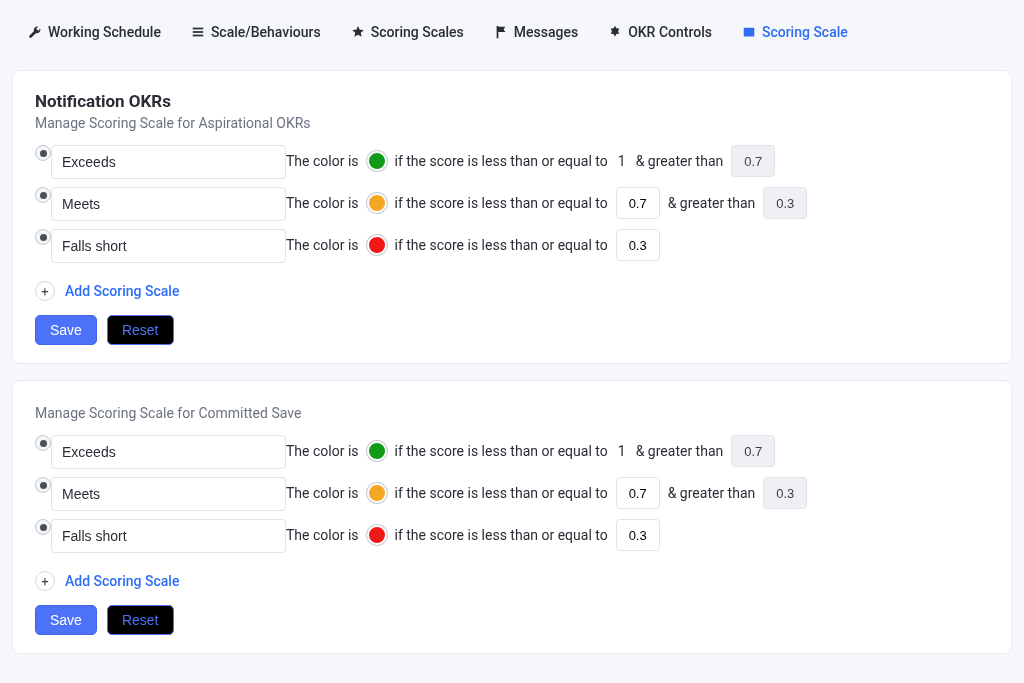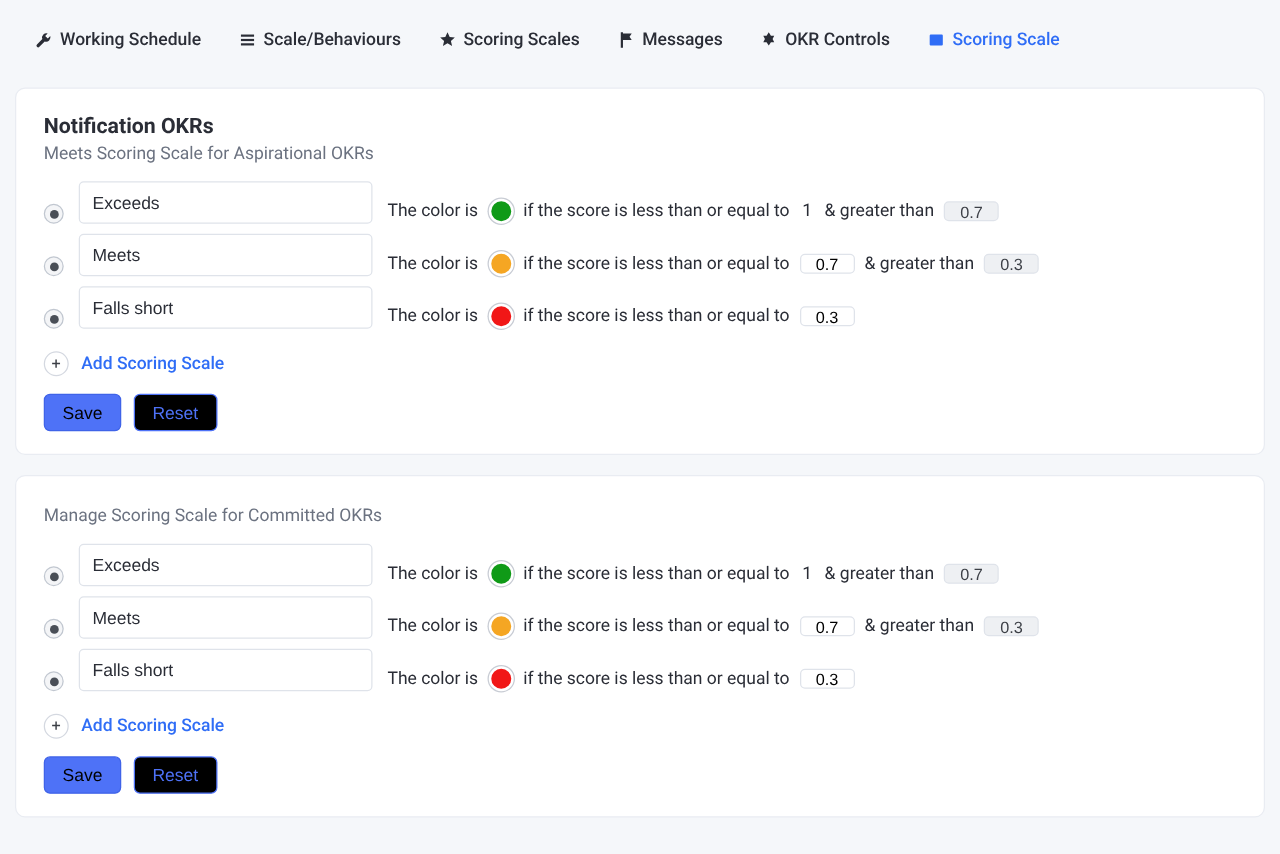--- a/index.html
+++ b/index.html
@@ -59,22 +59,21 @@
   }
   .panel .sub {
     margin: 4px 0 14px;
     color: #6b7280;
     font-size: 14px;
   }
 
   
   .row {
     display: flex;
-    align-items: flex-end;
-    gap: 12px;
+    align-items: flex-start;
     margin: 8px 0;
   }
   .radio {
     width: 16px; height: 16px;
     border-radius: 50%;
     border: 1.5px solid #c1c7d0;
     background: #f4f5f7;
     display: inline-flex;
     align-items: center;
     justify-content: center;
@@ -104,21 +103,21 @@
   }
   .dot {
     width: 20px; height: 20px;
     border-radius: 50%;
     border: 2px solid #fff;
     box-shadow: 0 0 0 1px #c8ccd4;
     flex: 0 0 auto;
   }
   .numbox {
     width: 44px;
-    height: 16px;
+    height: 32px;
     border: 1px solid #dfe3ea;
     border-radius: 4px;
     text-align: center;
     font-size: 13px;
   }
   .numbox.readonly {
     background: #eef0f3;
     color: #3c3f46;
   }
   .static-one {
@@ -154,21 +153,21 @@
     height: 30px;
     padding: 0 14px;
     border-radius: 5px;
     font-size: 14px;
     cursor: pointer;
     font-weight: 500;
   }
   .btn-primary {
     background: #4e72f7;
     border: 1px solid #3f63e8;
-    color: #000000;
+    color: #ffffff;
   }
   .btn-outline {
     background: #000000;
     border: 1.5px solid #4e72f7;
     color: #4e72f7;
   }
 </style>
 </head>
 <body>
 
@@ -223,21 +222,21 @@
             <rect x="2" y="3" width="12" height="10" rx="1"></rect>
           </svg>
       </span>
       <span>Scoring Scale</span>
     </div>
 
   </div>
 
   <div class="panel">
     <h2>Notification OKRs</h2>
-    <div class="sub">Meets Scoring Scale for Aspirational OKRs</div>
+    <div class="sub">Manage Scoring Scale for Aspirational OKRs</div>
 
     <div class="row">
       <span class="radio"></span>
       <input class="label-input" value="Exceeds" style="">
       <span class="rule">
         <span>The color is</span>
         <span class="dot" style="background: rgb(15, 154, 23);"></span>
         <span>if the score is less than or equal to</span>
         <span class="static-one">1</span>
         <span>&amp; greater than</span>
@@ -274,21 +273,21 @@
       <span class="add-label">Add Scoring Scale</span>
     </div>
 
     <div class="btnrow">
       <button class="btn btn-primary">Save</button>
       <button class="btn btn-outline">Reset</button>
     </div>
   </div>
 
   <div class="panel">
-    <div class="sub">Manage Scoring Scale for Committed OKRs</div>
+    <div class="sub">Manage Scoring Scale for Committed Save</div>
 
     <div class="row">
       <span class="radio"></span>
       <input class="label-input" value="Exceeds" style="">
       <span class="rule">
         <span>The color is</span>
         <span class="dot" style="background: rgb(15, 154, 23);"></span>
         <span>if the score is less than or equal to</span>
         <span class="static-one">1</span>
         <span>&amp; greater than</span>

